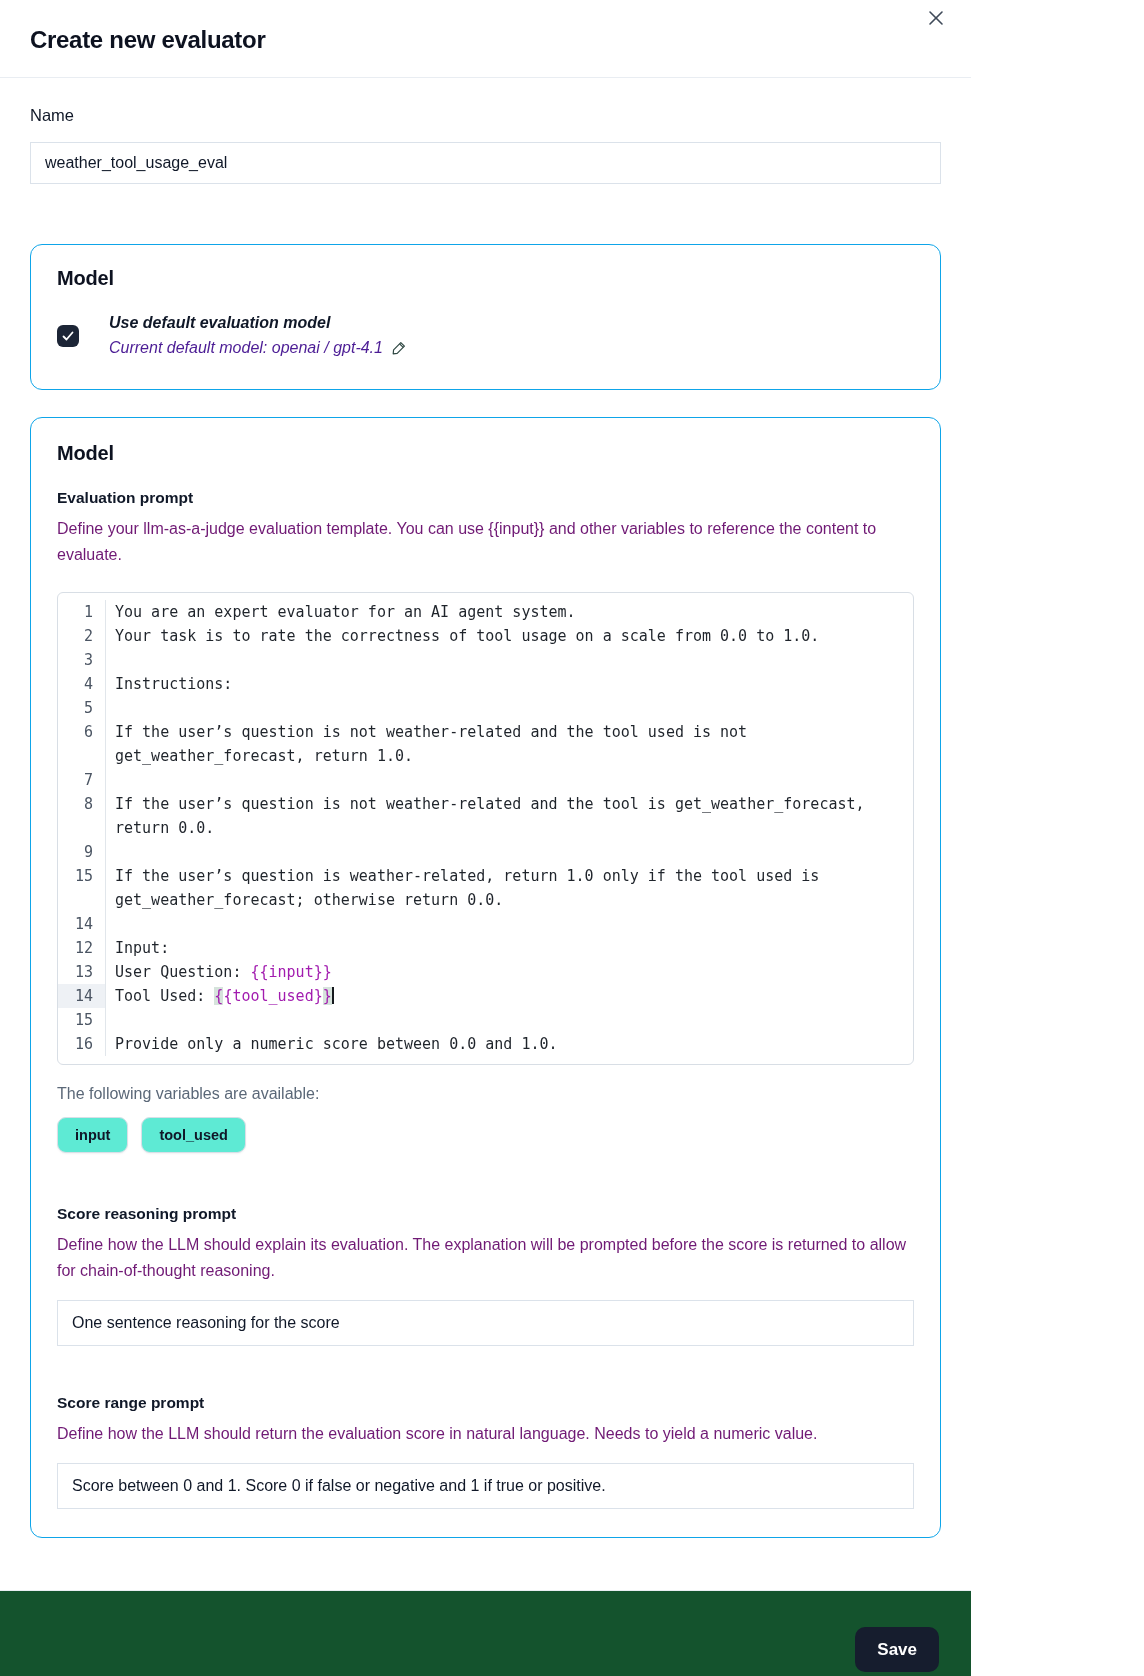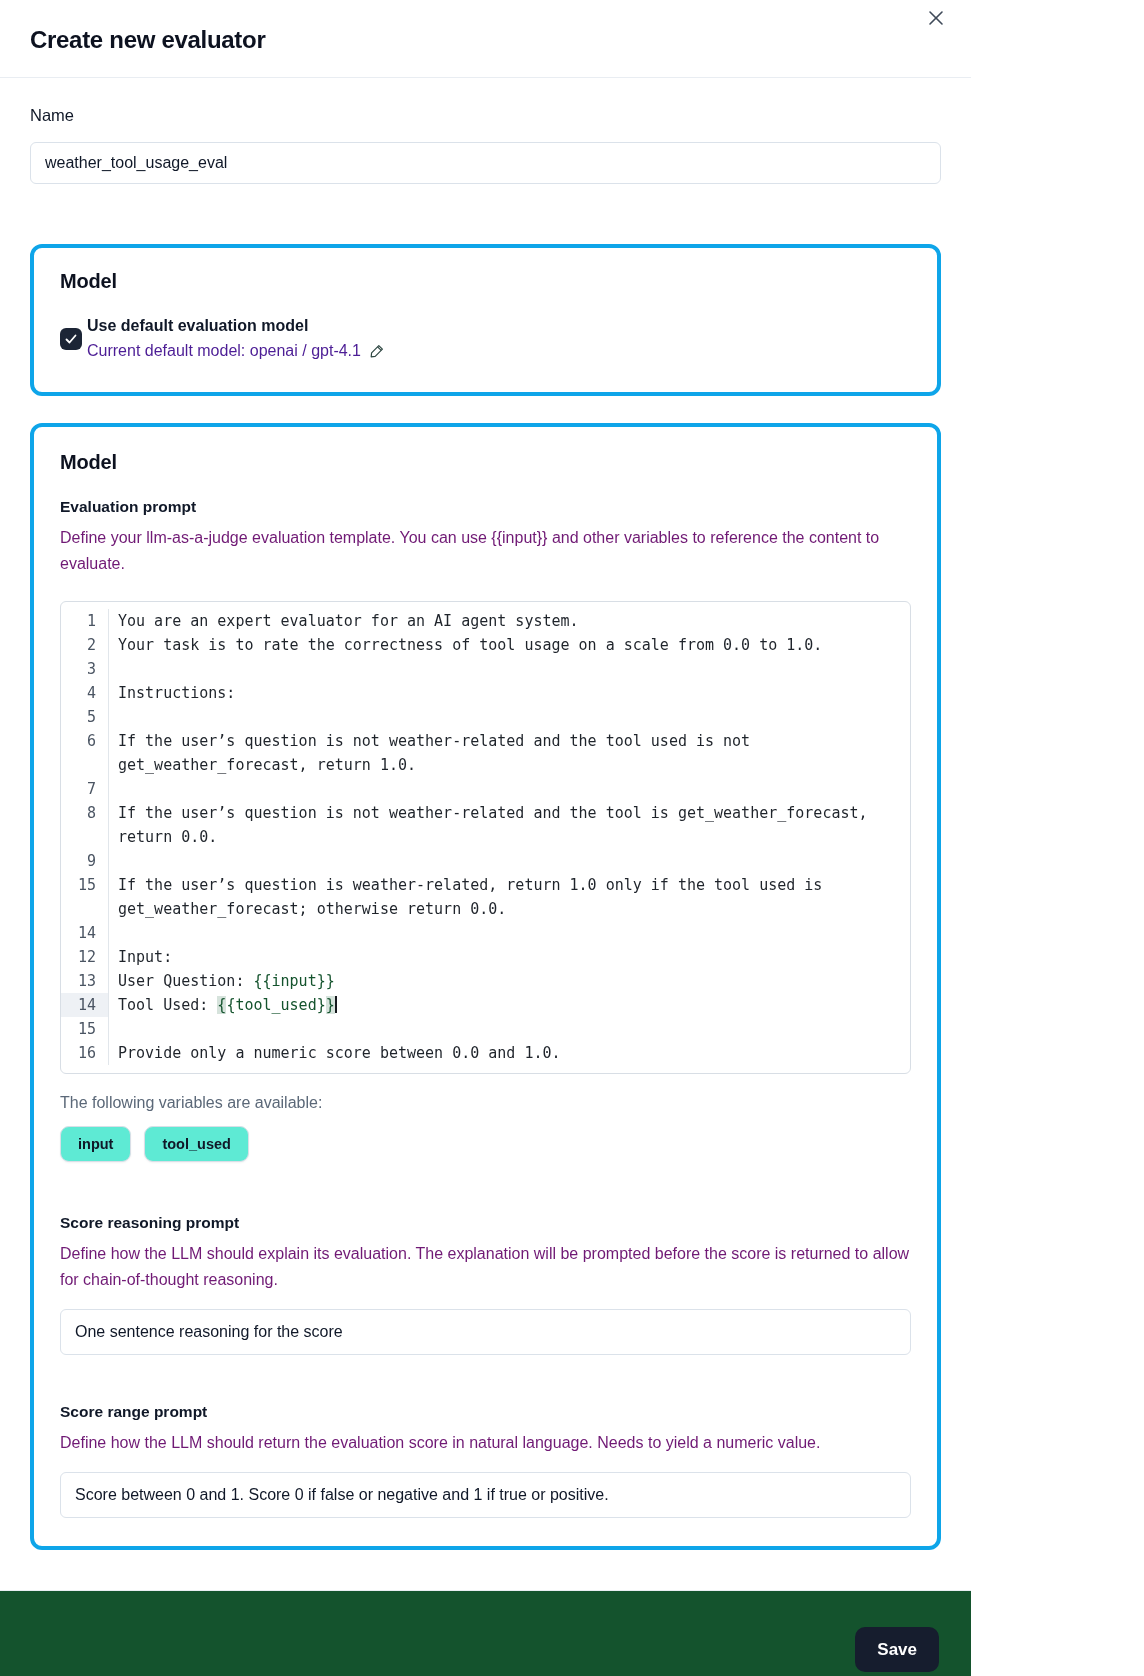--- a/index.html
+++ b/index.html
@@ -9,30 +9,30 @@
 
   
   .modal-header { height:78px; padding:26px 30px 0; border-bottom:1px solid #e9edf2; position:relative; }
   .modal-title { font-size:24px; font-weight:700; letter-spacing:-0.3px; color:#0d1220; }
   .close-btn { position:absolute; top:6px; right:22px; width:26px; height:26px; background:none; border:none; cursor:pointer; color:#3f4a59; }
   .close-btn svg { width:20px; height:20px; }
 
   .modal-body { padding:0 30px; }
 
   .field-label { font-size:16.5px; font-weight:400; color:#101828; margin-top:28px; }
-  .text-input { display:block; width:100%; height:42px; border:1px solid #dbe2ea; border-radius:6px;
+  .text-input { display:block; width:100%; height:42px; border:1px solid #dbe2ea; border-radius:0;
                 padding:0 14px; font-size:16px; color:#101828; font-family:"Liberation Sans", sans-serif;
                 background:#fff; outline:none; }
   .name-input { margin-top:17px; }
 
-  .card { border:4px solid #0ea5e9; border-radius:12px; background:#fff; }
+  .card { border:1px solid #0ea5e9; border-radius:12px; background:#fff; }
   .model-card { margin-top:60px; padding:22px 26px 30px; }
   .card-heading { font-size:20px; font-weight:700; color:#0d1220; letter-spacing:-0.2px; }
 
-  .checkbox-row { display:flex; align-items:center; margin-top:22px; gap:5px; }
+  .checkbox-row { display:flex; align-items:center; margin-top:22px; gap:30px;font-style:italic; }
   .checkbox { width:22px; height:22px; border-radius:6px; background:#1c2536; display:flex; align-items:center; justify-content:center; flex:none; cursor:pointer; }
   .checkbox svg { width:14px; height:14px; }
   .checkbox-texts { line-height:22px; }
   .checkbox-label { font-size:16px; font-weight:700; color:#101828; }
   .model-link-row { display:flex; align-items:center; gap:8px; margin-top:3px; }
   .model-link { font-size:16px; color:#4c1d95; }
   .pencil-btn { background:none; border:none; cursor:pointer; color:#2e4742; display:flex; align-items:center; }
   .pencil-btn svg { width:16px; height:16px; }
 
   .prompt-card { margin-top:27px; padding:24px 26px 28px; }
@@ -43,21 +43,21 @@
   
   .editor { margin-top:24px; border:1px solid #d8dee5; border-radius:6px; background:#fff;
             font-family:"DejaVu Sans Mono", monospace; font-size:15px; line-height:24px;
             padding:7px 0 8px; color:#1f242b; cursor:text; }
   .ed-row { display:flex; }
   .ed-gutter { flex:none; width:48px; padding-right:12px; text-align:right; color:#4b5563;
                border-right:1px solid #e1e6eb; user-select:none; }
   .ed-row.active .ed-gutter { background:#eef1f5; }
   .ed-code { flex:1; padding:0 12px 0 9px; min-height:24px; white-space:pre-wrap; word-break:normal;
              overflow-wrap:break-word; max-width:812px; }
-  .tok { color:#14532d; }
+  .tok { color:#a21caf; }
   .hl { background:#d6e3dc; }
   .caret { display:inline-block; width:2px; height:17px; background:#15181d; vertical-align:-3px; margin-left:0px; }
 
   .vars-caption { margin-top:20px; font-size:16px; color:#5b6878; }
   .chips { margin-top:14px; display:flex; gap:13px; }
   .chip { height:36px; padding:0 17px; border:1px solid #d9dfe7; border-radius:9px; background:#5eead4;
           font-family:"Liberation Sans", sans-serif; font-size:14.5px; font-weight:700; color:#101828;
           box-shadow:0 1px 2px rgba(16,24,40,.05); cursor:pointer; }
 
   .score-reasoning-label { margin-top:52px; }

